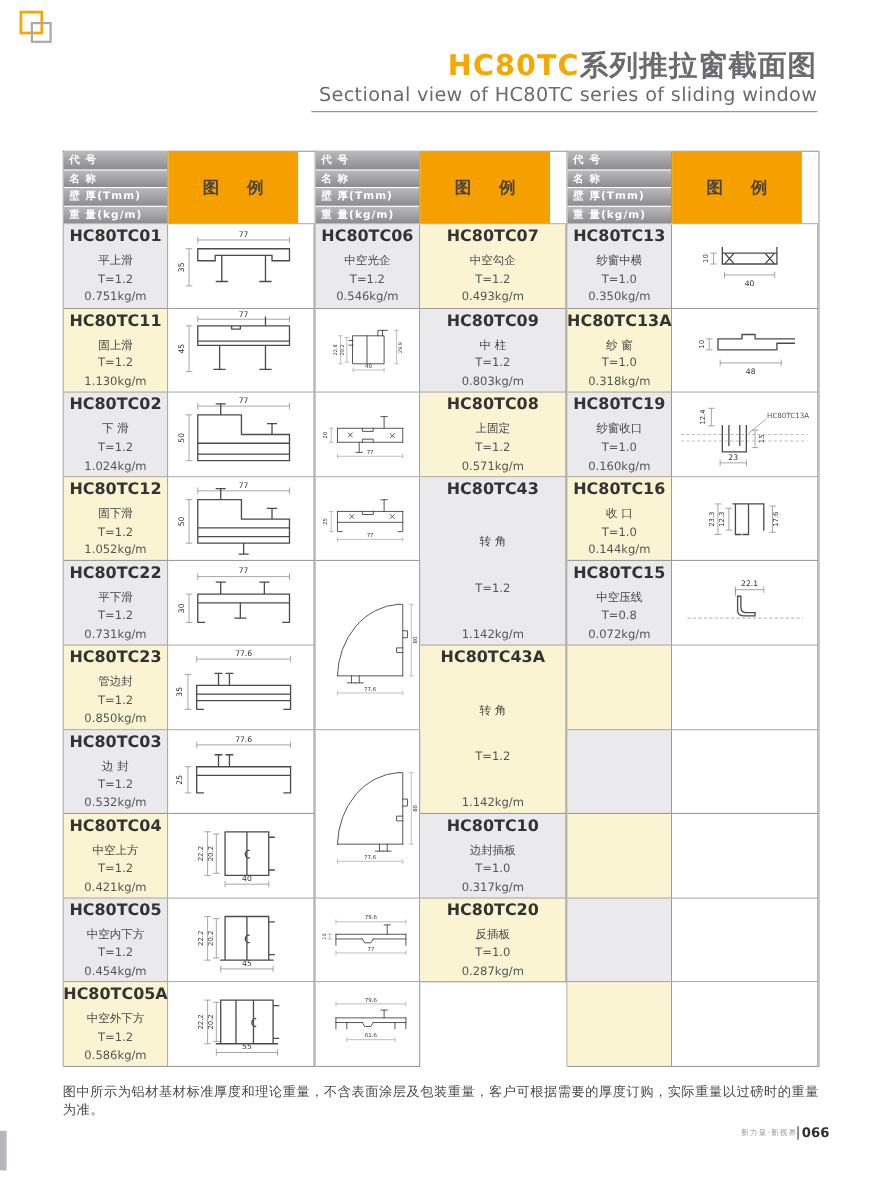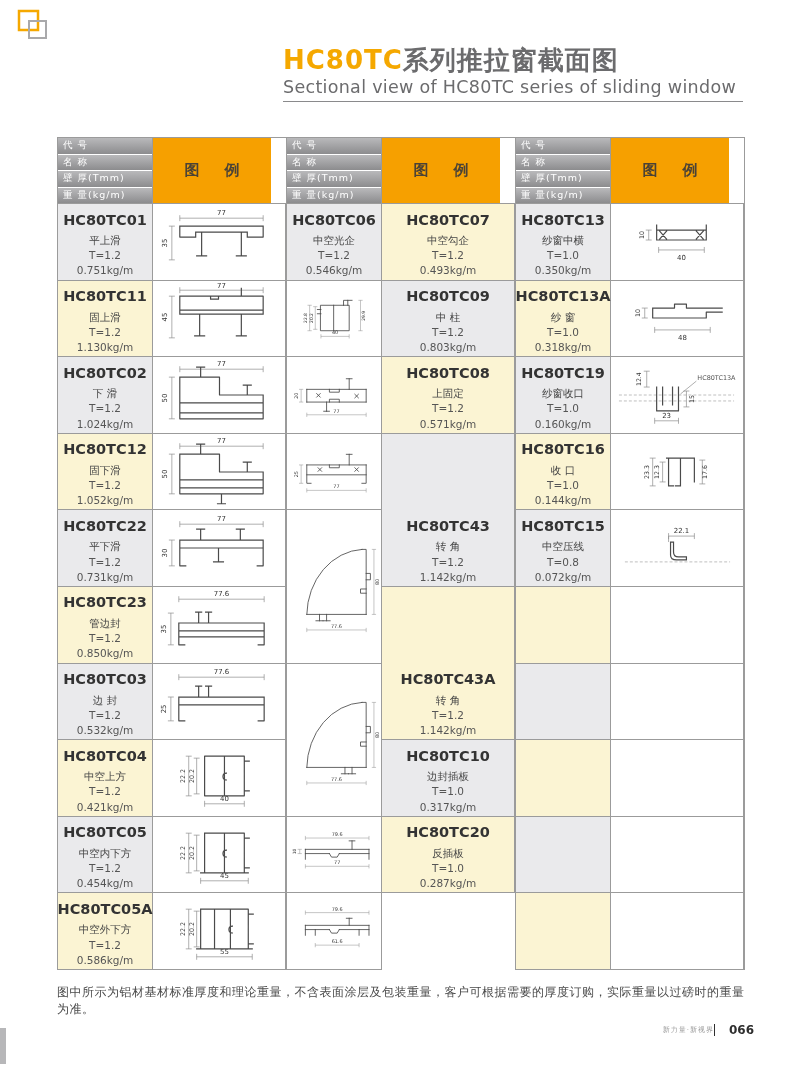--- a/index.html
+++ b/index.html
@@ -1,56 +1,56 @@
 <!DOCTYPE html>
 <html><head>
 <meta charset="utf-8">
 <style>
   html,body{margin:0;padding:0}
   body{width:800px;height:1075px;background:#fff;position:relative;overflow:hidden;
        font-family:"DejaVu Sans","Liberation Sans",sans-serif;color:#333}
   .logo{position:absolute;left:16px;top:8px}
-  .titleblock{position:absolute;top:46px;right:57px;}
+  .titleblock{position:absolute;top:46px;right:57px;text-align:right}
   .title{font-size:26px;font-weight:bold;color:#6b6b6d;letter-spacing:1px;line-height:1.1}
   .title .hl{color:#F5A800}
   .subtitle{font-size:17.5px;color:#6b6b6d;margin-top:2px;letter-spacing:.3px;white-space:nowrap}
   .rule{height:0;border-bottom:1.5px solid #8a8a8c;margin-top:4px;width:460px;margin-left:auto}
 
   .table{position:absolute;left:57px;top:137px;display:flex;border-right:1px solid #9b9b9b}
   .group{border-left:1px solid #9b9b9b;border-top:1px solid #9b9b9b;width:228px}
   .ghead{display:flex;height:65px}
   .hleft{width:95px;border-right:1px solid #9b9b9b;box-sizing:border-box;display:flex;flex-direction:column;background:#fff}
   .hbar{flex:1;margin-bottom:1px;background:linear-gradient(180deg,#b9b9bb,#8c8c8e);color:#fff;
-        font-weight:normal;font-size:9.5px;display:flex;align-items:center;padding-left:5px;letter-spacing:1px;white-space:nowrap}
+        font-weight:bold;font-size:9.5px;display:flex;align-items:center;padding-left:5px;letter-spacing:1px;white-space:nowrap}
   .hbar:last-child{margin-bottom:0}
   .hlegend{width:118px;background:#F6A000;display:flex;align-items:center;justify-content:center;
            font-size:15px;font-weight:bold;color:#4c4335;letter-spacing:10px;text-indent:10px}
   .gbody{display:grid;grid-template-columns:95px 133px;grid-template-rows:repeat(10,76.6px);border-top:1px solid #9b9b9b}
   .lcell,.dcell{border-right:1px solid #9b9b9b;border-bottom:1px solid #9b9b9b;box-sizing:border-box}
-  .lcell{display:flex;flex-direction:column;justify-content:flex-end;align-items:center;text-align:center;padding:2px;line-height:1.35}
+  .lcell{display:flex;flex-direction:column;justify-content:space-between;align-items:center;text-align:center;padding:2px;line-height:1.35}
   .dcell{background:#fff;display:flex;align-items:center;justify-content:center;overflow:hidden}
   .bg-g{background:#EAEAEC}
   .bg-y{background:#FBF4D3}
   .span2{grid-row:span 2}
   .code{font-size:14.5px;font-weight:bold;color:#333}
   .nm{font-size:10.5px;color:#454545;margin-top:3px}
   .sub{font-size:10.5px;color:#555;margin-top:1px}
 
   svg.diag{display:block}
   .p{fill:none;stroke:#4a4a4a;stroke-width:1.2;stroke-linejoin:round;stroke-linecap:square}
   .dim{fill:none;stroke:#8b8b8b;stroke-width:.7}
   .dashed{fill:none;stroke:#c0c0c0;stroke-width:1;stroke-dasharray:3 2}
   .dt{font-size:7px;fill:#333}
   .dts{font-size:6.3px;fill:#333}
   .ref{font-size:6.5px;fill:#555}
 
   .note{position:absolute;left:57px;right:55px;top:984px;text-align:left;font-size:12px;color:#4a4a4a;letter-spacing:.5px}
   .brand{position:absolute;right:46px;top:1024px;display:flex;align-items:center;gap:0}
   .brandname{font-size:7px;color:#9a9a9a;letter-spacing:1px}
-  .pagenum{font-size:12px;font-weight:bold;color:#2f2f2f;border-left:1.5px solid #2f2f2f;padding-left:14px;line-height:1}
+  .pagenum{font-size:12px;font-weight:bold;color:#2f2f2f;border-left:1.5px solid #2f2f2f;padding-left:3px;line-height:1}
   .sidetab{position:absolute;left:0;top:1028px;width:6px;height:36px;background:#b7b7b9}
 </style>
 </head>
 <body>
 
 <div class="logo">
   <svg width="34" height="34" viewBox="0 0 34 34">
     <rect x="3" y="3" width="19" height="19" fill="none" stroke="#F5A800" stroke-width="2.5"></rect>
     <rect x="13" y="13" width="17" height="17" fill="none" stroke="#a9a9ab" stroke-width="2"></rect>
   </svg>

